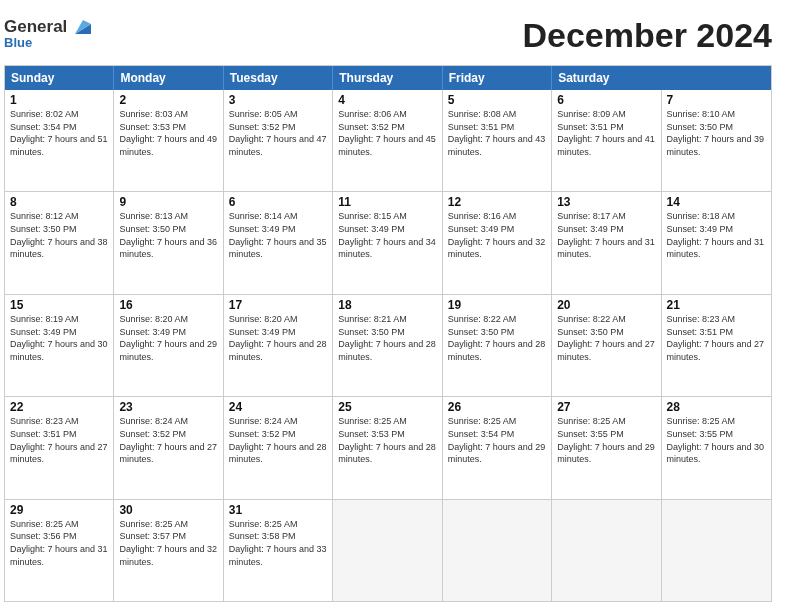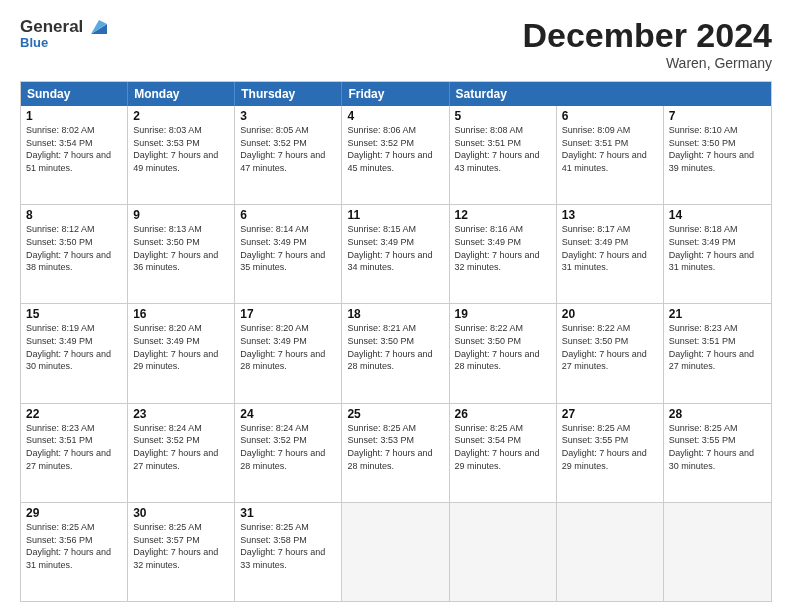--- a/index.html
+++ b/index.html
@@ -6,21 +6,21 @@
     body {
       font-family: Arial, sans-serif;
       background: #fff;
       width: 792px;
       height: 612px;
       overflow: hidden;
     }
     .page {
       width: 792px;
       height: 612px;
-      padding: 16px 20px 10px 20px;
+      padding: 16px 20px 10px 4px;
       display: flex;
       flex-direction: column;
     }
     .header {
       display: flex;
       justify-content: space-between;
       align-items: flex-start;
       margin-bottom: 10px;
     }
     .logo {
@@ -107,28 +107,28 @@
           <svg width="22" height="22" viewBox="0 0 22 22" style="margin-left:2px;">
             <polygon points="6,18 22,8 22,18" fill="#2a6db5"></polygon>
             <polygon points="6,18 14,4 22,8" fill="#5aaae0"></polygon>
           </svg>
         </div>
         <div style="font-size:13px;font-weight:bold;color:#2a6db5;margin-top:-3px;">Blue</div>
       </div>
     </div>
     <div class="title-block">
       <div class="month-title">December 2024</div>
-      <div class="location">Waren, Germany</div>
     </div>
   </div>
 
   <div class="calendar">
     <div class="cal-header">
       <div class="cal-header-cell">Sunday</div>
       <div class="cal-header-cell">Monday</div>
+      <div class="cal-header-cell">Tuesday</div>
       <div class="cal-header-cell">Thursday</div>
       <div class="cal-header-cell">Friday</div>
       <div class="cal-header-cell">Saturday</div>
     </div>
     <div class="cal-body" id="cal-body">
     <div class="cal-row">
           <div class="cal-cell"><span class="day-num">1</span><span class="info">Sunrise: 8:02 AM<br>Sunset: 3:54 PM<br>Daylight: 7 hours and 51 minutes.</span></div>
           <div class="cal-cell"><span class="day-num">2</span><span class="info">Sunrise: 8:03 AM<br>Sunset: 3:53 PM<br>Daylight: 7 hours and 49 minutes.</span></div>
           <div class="cal-cell"><span class="day-num">3</span><span class="info">Sunrise: 8:05 AM<br>Sunset: 3:52 PM<br>Daylight: 7 hours and 47 minutes.</span></div>
           <div class="cal-cell"><span class="day-num">4</span><span class="info">Sunrise: 8:06 AM<br>Sunset: 3:52 PM<br>Daylight: 7 hours and 45 minutes.</span></div>

